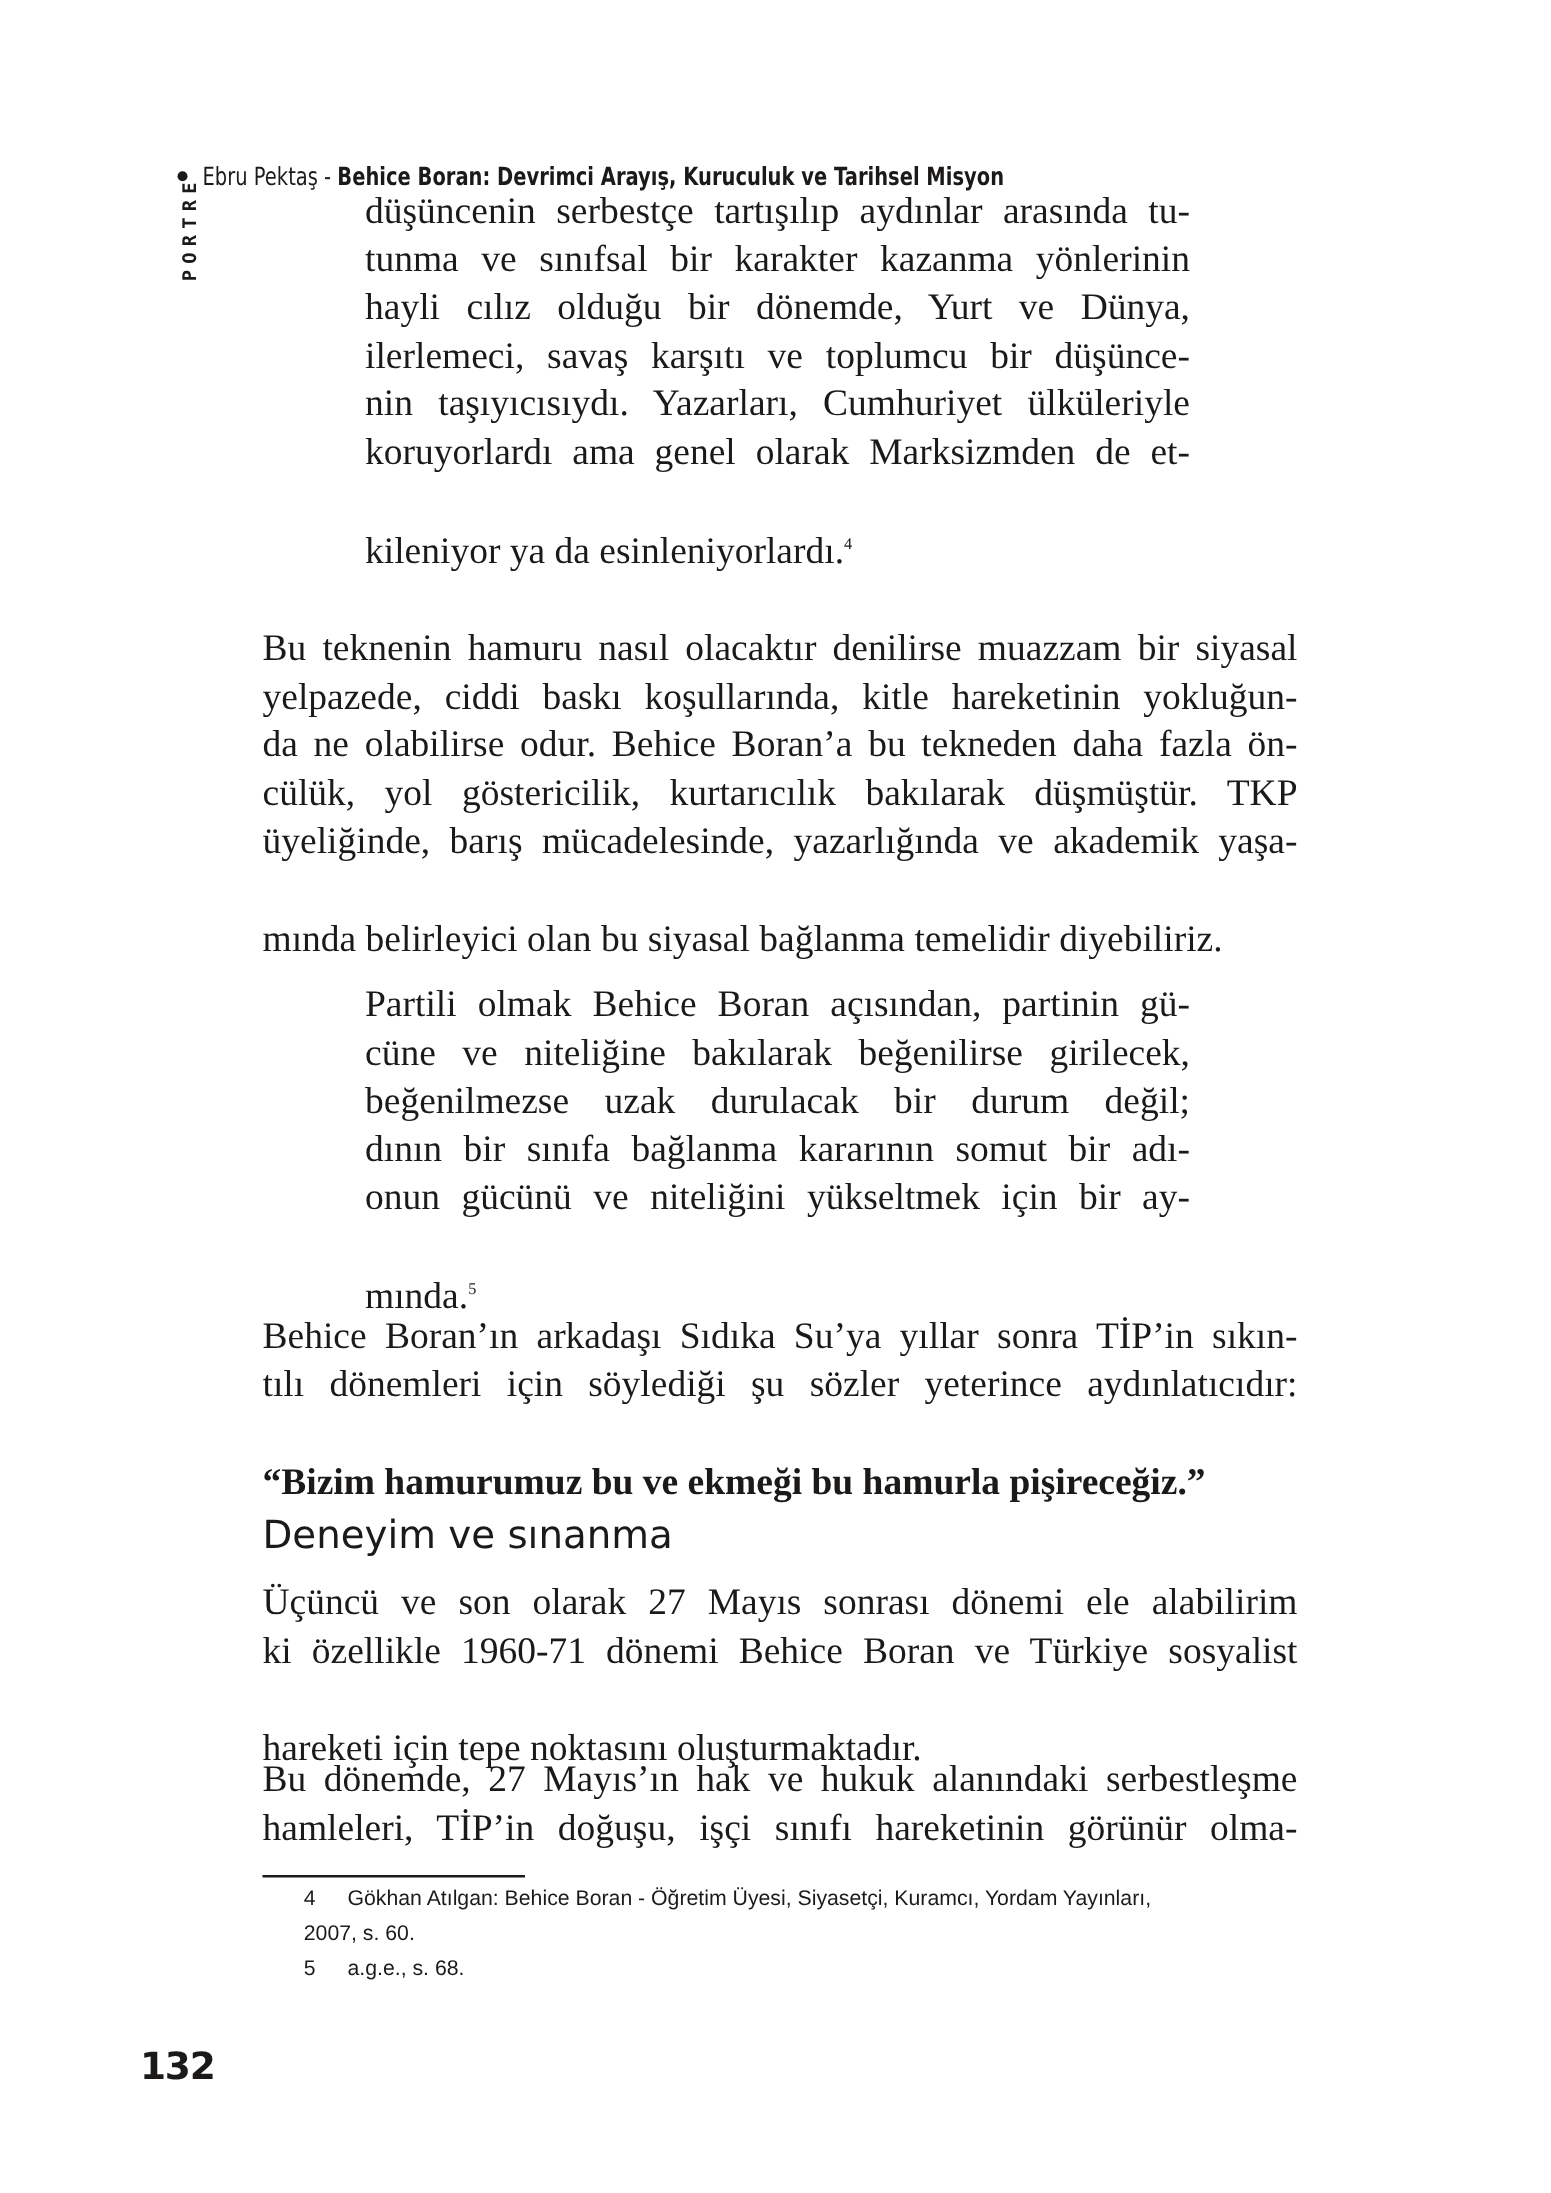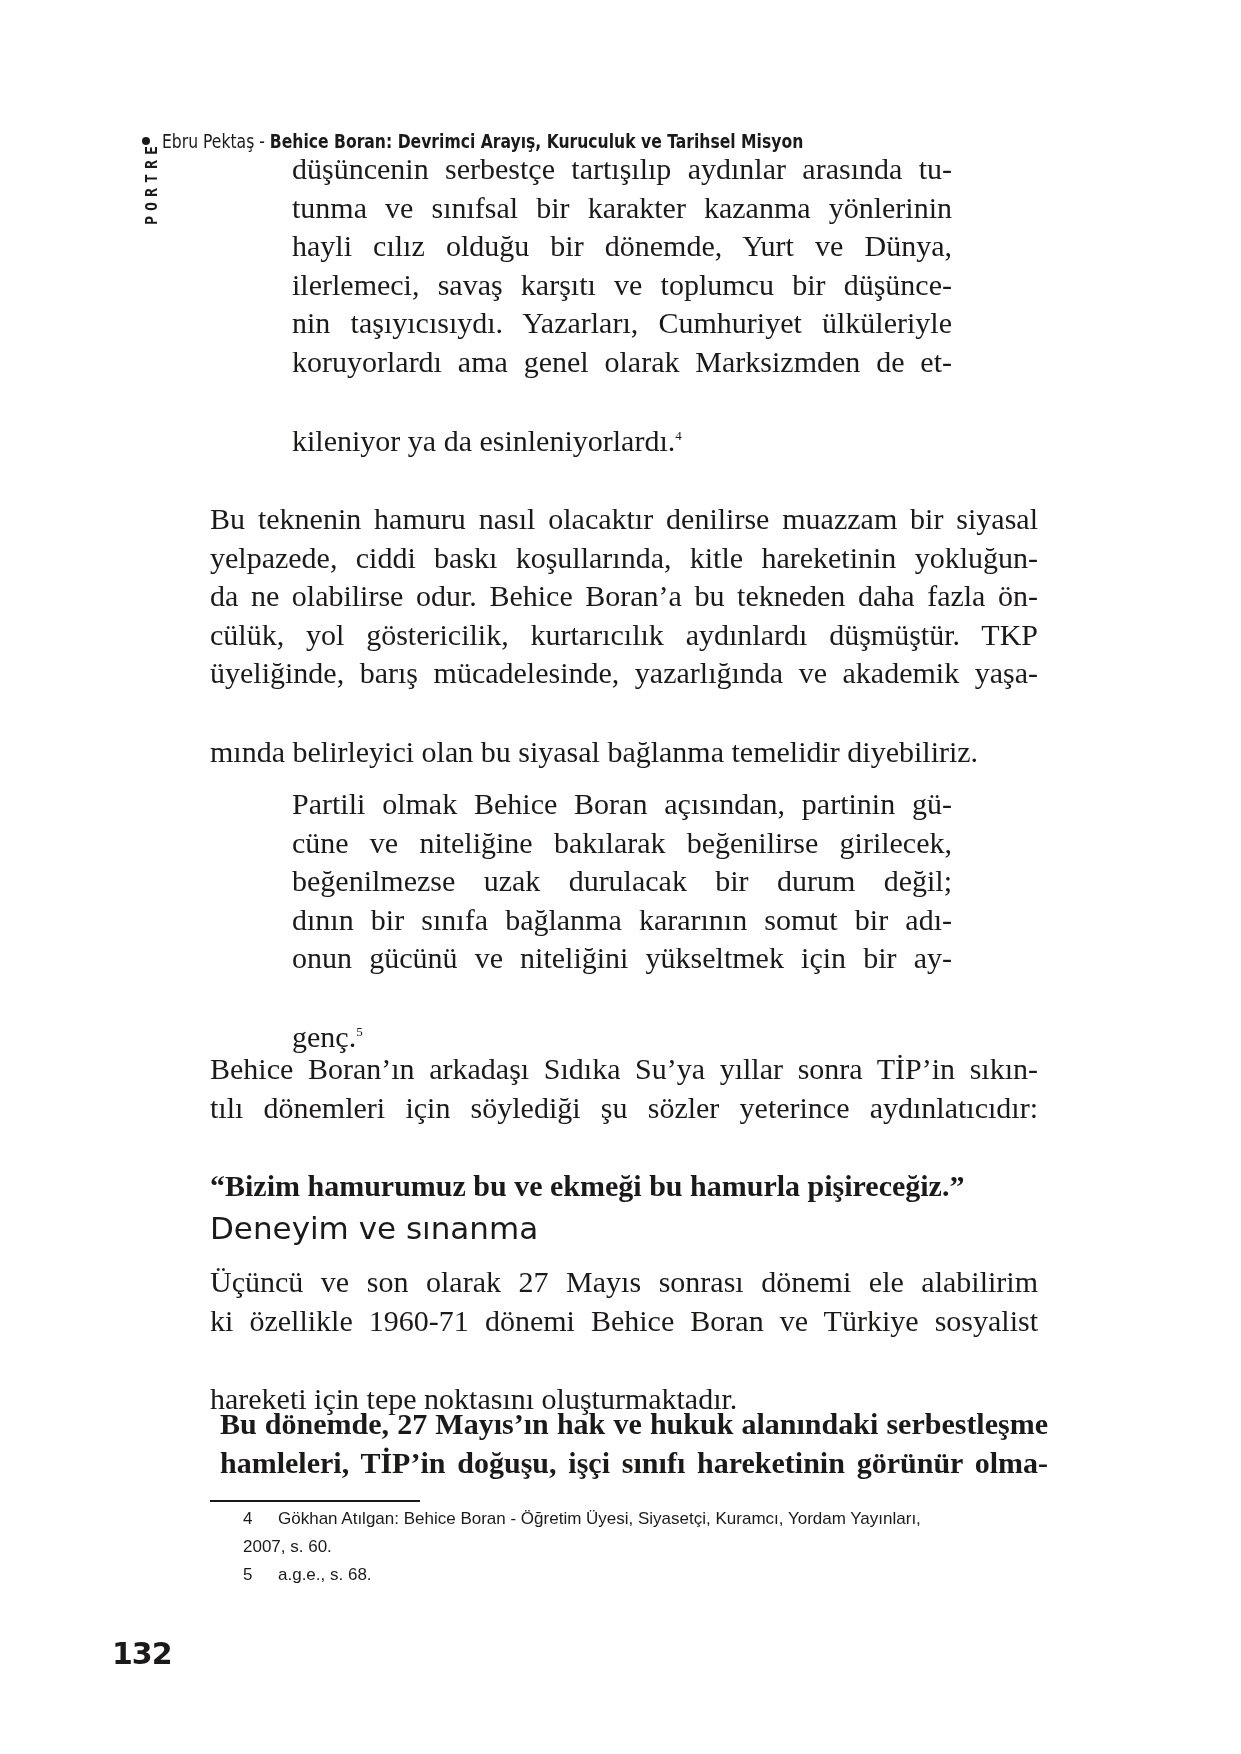--- a/index.html
+++ b/index.html
@@ -15,21 +15,21 @@
   .para .line { display: block; text-align: justify; text-align-last: justify; white-space: nowrap; }
   .para .line.last { text-align-last: left; margin-top: 40px; }
   sup { font-size: 13px; vertical-align: super; line-height: 0; }
   .quote1 { left: 292px; top: 150px; width: 660px; }
   .p1 { left: 210px; top: 500px; width: 828px; }
   .quote2 { left: 292px; top: 785px; width: 660px; }
   .p2 { left: 210px; top: 1050px; width: 828px; }
   .p2 .bold { font-weight: bold; }
   .heading { position: absolute; left: 210px; top: 1210px; font-family: "DejaVu Sans", sans-serif; font-size: 31px; color: #1c1a19; font-weight: normal; margin: 0; }
   .p3 { left: 210px; top: 1263px; width: 828px; }
-  .p4 { left: 220px; top: 1405px; width: 828px; font-weight: bold; }
+  .p4 { left: 210px; top: 1405px; width: 828px; }
   .fn-rule { position: absolute; left: 210px; top: 1500px; width: 210px; height: 2px; background: #1c1a19; }
   .footnotes { position: absolute; left: 210px; top: 1505px; width: 830px; font-family: "Liberation Sans", sans-serif; font-size: 17px; line-height: 28px; color: #1c1a19; margin-left: 33px; }
   .fn { margin: 0; }
   .fn .num { display: inline-block; width: 35px; }
   .page-number { position: absolute; left: 112px; top: 1636px; font-family: "DejaVu Sans", sans-serif; font-weight: bold; font-size: 30px; color: #1c1a19; letter-spacing: -1px; }
 </style>
 </head>
 <body>
 
 <div class="header">
@@ -50,32 +50,32 @@
   <span class="line">ilerlemeci, savaş karşıtı ve toplumcu bir düşünce-</span>
   <span class="line">nin taşıyıcısıydı. Yazarları, Cumhuriyet ülküleriyle</span>
   <span class="line">koruyorlardı ama genel olarak Marksizmden de et-</span>
   <span class="line last"><span>kileniyor ya da esinleniyorlardı.</span><sup>4</sup></span>
 </div>
 
 <div class="para p1">
   <span class="line">Bu teknenin hamuru nasıl olacaktır denilirse muazzam bir siyasal</span>
   <span class="line">yelpazede, ciddi baskı koşullarında, kitle hareketinin yokluğun-</span>
   <span class="line">da ne olabilirse odur. Behice Boran’a bu tekneden daha fazla ön-</span>
-  <span class="line">cülük, yol göstericilik, kurtarıcılık aydınlardı düşmüştür. TKP</span>
+  <span class="line">cülük, yol göstericilik, kurtarıcılık bakılarak düşmüştür. TKP</span>
   <span class="line">üyeliğinde, barış mücadelesinde, yazarlığında ve akademik yaşa-</span>
   <span class="line last">mında belirleyici olan bu siyasal bağlanma temelidir diyebiliriz.</span>
 </div>
 
 <div class="para quote2">
   <span class="line">Partili olmak Behice Boran açısından, partinin gü-</span>
   <span class="line">cüne ve niteliğine bakılarak beğenilirse girilecek,</span>
   <span class="line">beğenilmezse uzak durulacak bir durum değil;</span>
   <span class="line">dının bir sınıfa bağlanma kararının somut bir adı-</span>
   <span class="line">onun gücünü ve niteliğini yükseltmek için bir ay-</span>
-  <span class="line last"><span>genç.</span><sup>5</sup></span>
+  <span class="line last"><span>mında.</span><sup>5</sup></span>
 </div>
 
 <div class="para p2">
   <span class="line">Behice Boran’ın arkadaşı Sıdıka Su’ya yıllar sonra TİP’in sıkın-</span>
   <span class="line">tılı dönemleri için söylediği şu sözler yeterince aydınlatıcıdır:</span>
   <span class="line last bold">“Bizim hamurumuz bu ve ekmeği bu hamurla pişireceğiz.”</span>
 </div>
 
 <h2 class="heading">Deneyim ve sınanma</h2>
 

